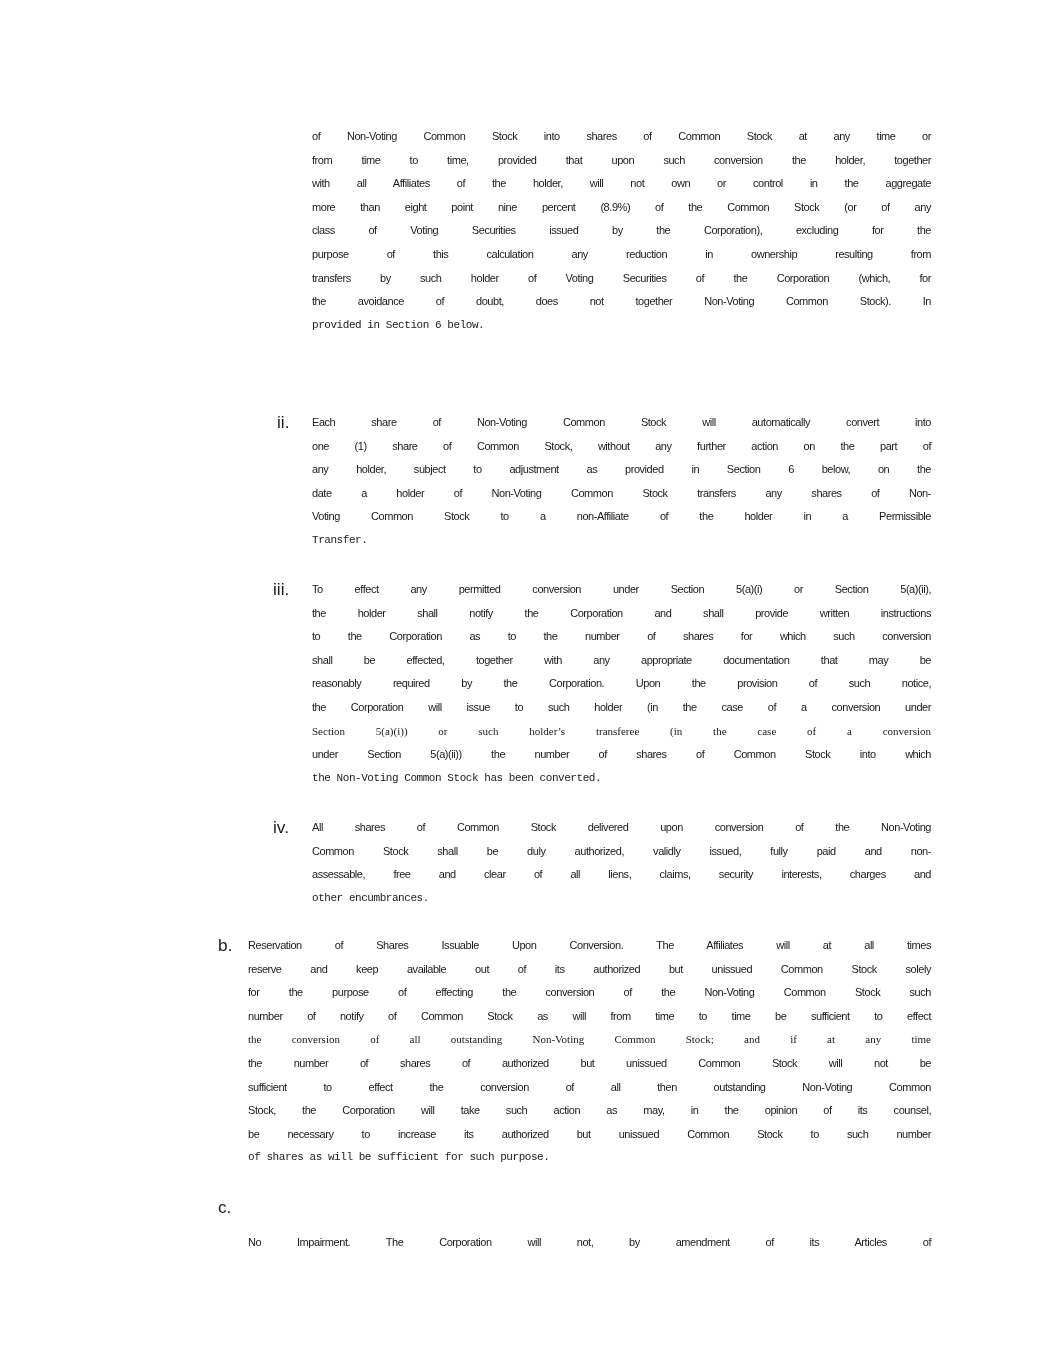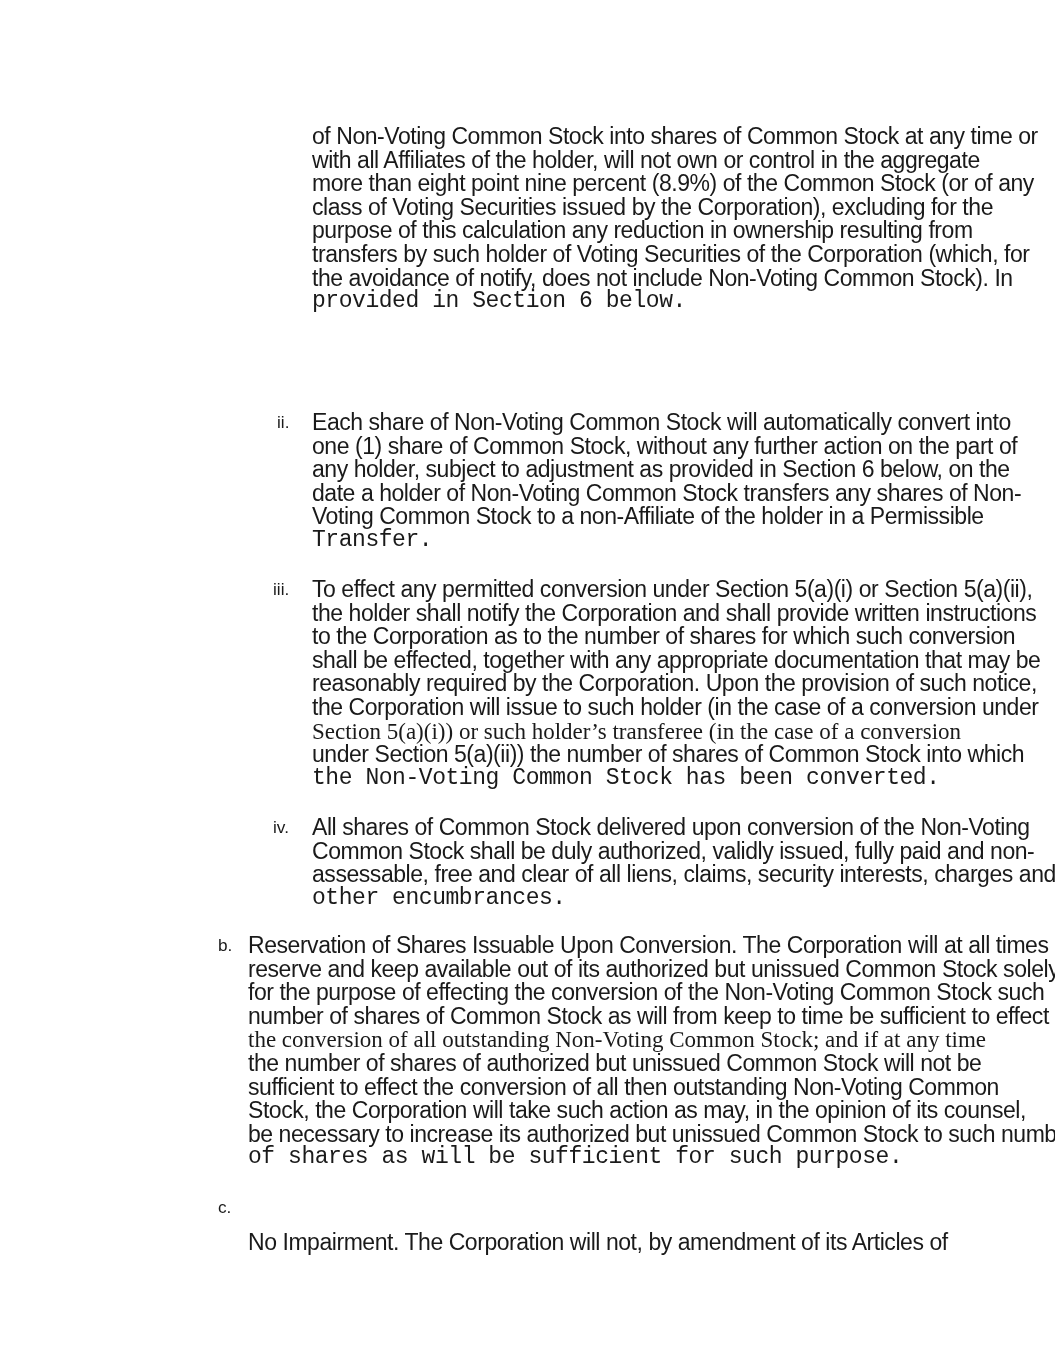--- a/index.html
+++ b/index.html
@@ -1,38 +1,39 @@
 <!DOCTYPE html>
 <html><head>
 <meta charset="utf-8">
 <style>
   html, body { margin:0; padding:0; background:#ffffff; }
   body { width:1055px; height:1365px; position:relative; overflow:hidden;
          font-family:"Liberation Sans", sans-serif; color:#1a1a1a; }
   .page { position:absolute; left:0; top:0; width:1055px; height:1365px; background:#fff; }
-  .block { position:absolute; font-size:23px; line-height:23.6px; letter-spacing:-0.45px; text-align:justify; }
+  .block { position:absolute; font-size:11px; line-height:23.6px; letter-spacing:-0.45px; text-align:justify; }
   .block .line { display:block; white-space:nowrap; text-align:justify; text-align-last:justify; height:23.6px; }
   .block .line.last { text-align-last:left;font-family:Liberation Mono, monospace; }
   .label { position:absolute; font-size:17.2px; line-height:23.6px; }
   .serif { font-family:Liberation Serif, serif; letter-spacing:0; }
   .u { text-underline-offset:3px; }
 </style>
 </head>
 <body>
 
 <div class="page">
 
   <div class="block" style="left:312px; top:125px; width:619px;">
     <span class="line">of Non-Voting Common Stock into shares of Common Stock at any time or</span>
+    <span class="line">from time to time, provided that upon such conversion the holder, together</span>
     <span class="line">with all Affiliates of the holder, will not own or control in the aggregate</span>
     <span class="line">more than eight point nine percent (8.9%) of the Common Stock (or of any</span>
     <span class="line">class of Voting Securities issued by the Corporation), excluding for the</span>
     <span class="line">purpose of this calculation any reduction in ownership resulting from</span>
     <span class="line">transfers by such holder of Voting Securities of the Corporation (which, for</span>
-    <span class="line">the avoidance of notify, does not include Non-Voting Common Stock). In</span>
+    <span class="line">the avoidance of doubt, does not together Non-Voting Common Stock). In</span>
     <span class="line last">provided in Section 6 below.</span>
   </div>
 
   <span class="label" style="left:277px; top:411px;text-align:right;">ii.</span>
   <div class="block" style="left:312px; top:411px; width:619px;">
     <span class="line">Each share of Non-Voting Common Stock will automatically convert into</span>
     <span class="line">one (1) share of Common Stock, without any further action on the part of</span>
     <span class="line">any holder, subject to adjustment as provided in Section 6 below, on the</span>
     <span class="line">date a holder of Non-Voting Common Stock transfers any shares of Non-</span>
     <span class="line">Voting Common Stock to a non-Affiliate of the holder in a Permissible</span>
@@ -55,24 +56,24 @@
   <span class="label" style="left:273px; top:816px;">iv.</span>
   <div class="block" style="left:312px; top:816px; width:619px;">
     <span class="line">All shares of Common Stock delivered upon conversion of the Non-Voting</span>
     <span class="line">Common Stock shall be duly authorized, validly issued, fully paid and non-</span>
     <span class="line">assessable, free and clear of all liens, claims, security interests, charges and</span>
     <span class="line last">other encumbrances.</span>
   </div>
 
   <span class="label" style="left:218px; top:934px;">b.</span>
   <div class="block" style="left:248px; top:934px; width:683px;">
-    <span class="line"><span class="u">Reservation of Shares Issuable Upon Conversion</span><span>. The Corporation will at all times</span></span>
+    <span class="line"><span class="u">Reservation of Shares Issuable Upon Conversion</span><span>. The Affiliates will at all times</span></span>
     <span class="line">reserve and keep available out of its authorized but unissued Common Stock solely</span>
     <span class="line">for the purpose of effecting the conversion of the Non-Voting Common Stock such</span>
-    <span class="line">number of shares of Common Stock as will from keep to time be sufficient to effect</span>
+    <span class="line">number of notify of Common Stock as will from time to time be sufficient to effect</span>
     <span class="line serif">the conversion of all outstanding Non-Voting Common Stock; and if at any time</span>
     <span class="line">the number of shares of authorized but unissued Common Stock will not be</span>
     <span class="line">sufficient to effect the conversion of all then outstanding Non-Voting Common</span>
     <span class="line">Stock, the Corporation will take such action as may, in the opinion of its counsel,</span>
     <span class="line">be necessary to increase its authorized but unissued Common Stock to such number</span>
     <span class="line last">of shares as will be sufficient for such purpose.</span>
   </div>
 
   <span class="label" style="left:218px; top:1196px;">c.</span>
   <div class="block" style="left:248px; top:1196px; width:683px;margin-top:35px;">

